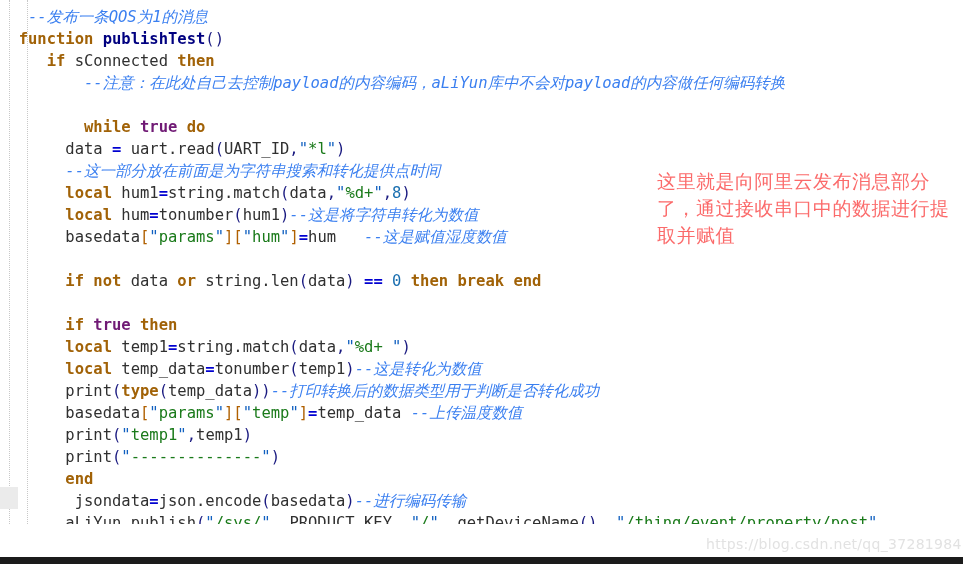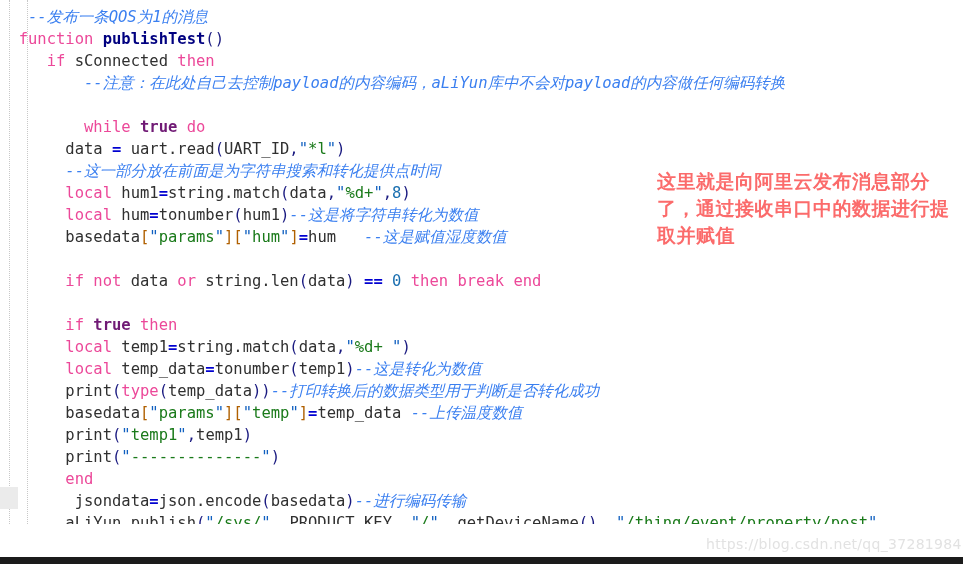--- a/index.html
+++ b/index.html
@@ -57,21 +57,21 @@
     line-height: 22px;
     white-space: pre;
     letter-spacing: 0px;
   }
   .line {
     height: 22px;
     white-space: pre;
   }
 
   
-  .kw      { color: #ec4899; font-weight: normal; }            
+  .kw      { color: #a16207; font-weight: bold; }            
   .fn      { color: #000080; font-weight: bold; }            
   .id      { color: #303030; margin-top: 19px; }                                
   .op      { color: #0000d0; font-weight: bold; }            
   .punc    { color: #1a1a80; }                                
   .brk     { color: #b06000; }                                
   .quo     { color: #1060c0; }                                
   .str     { color: #1a7a1a; }                                
   .num     { color: #1a6fb0; }                                
   .bool    { color: #701a75; font-weight: bold; }            
   .dot     { color: #303030; }
@@ -85,21 +85,20 @@
   #annotation {
     position: absolute;
     left: 657px;
     top: 168px;
     width: 306px;
     font-family: "DejaVu Sans", "Liberation Sans", sans-serif;
     font-size: 19px;
     line-height: 27px;
     color: #fb6b6b;
     letter-spacing: 0.5px;
-    font-weight: bold;
   }
 
   
   #watermark {
     position: absolute;
     left: 706px;
     top: 536px;
     font-family: "DejaVu Sans", "Liberation Sans", sans-serif;
     font-size: 14px;
     color: #e2e2e2;

